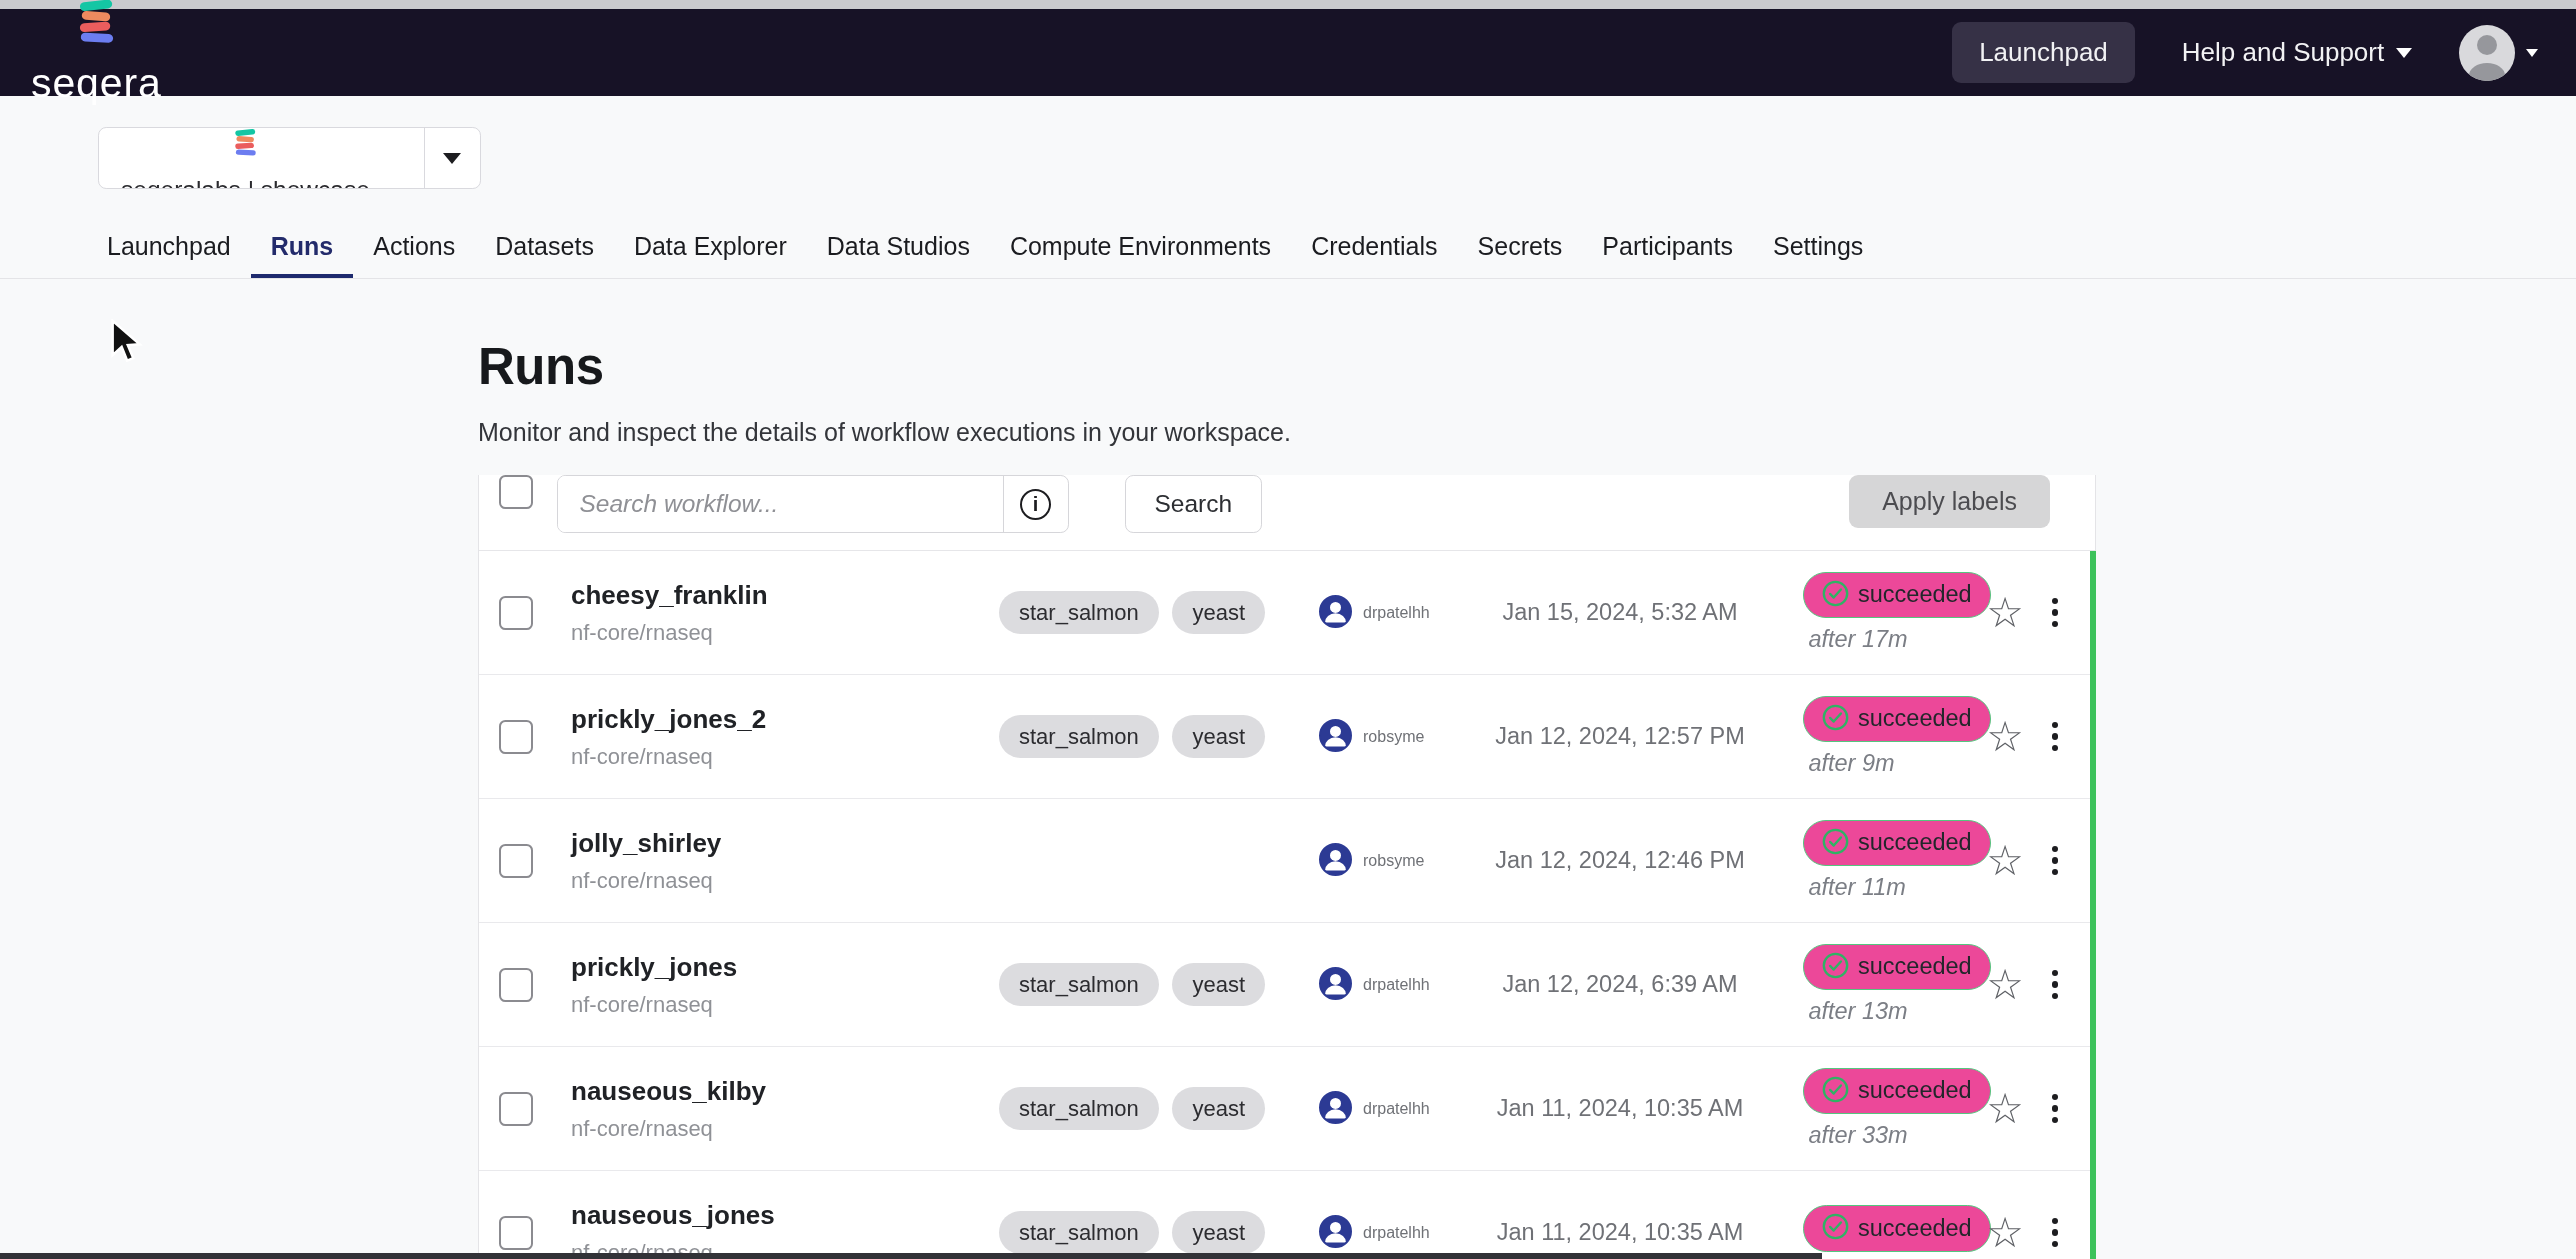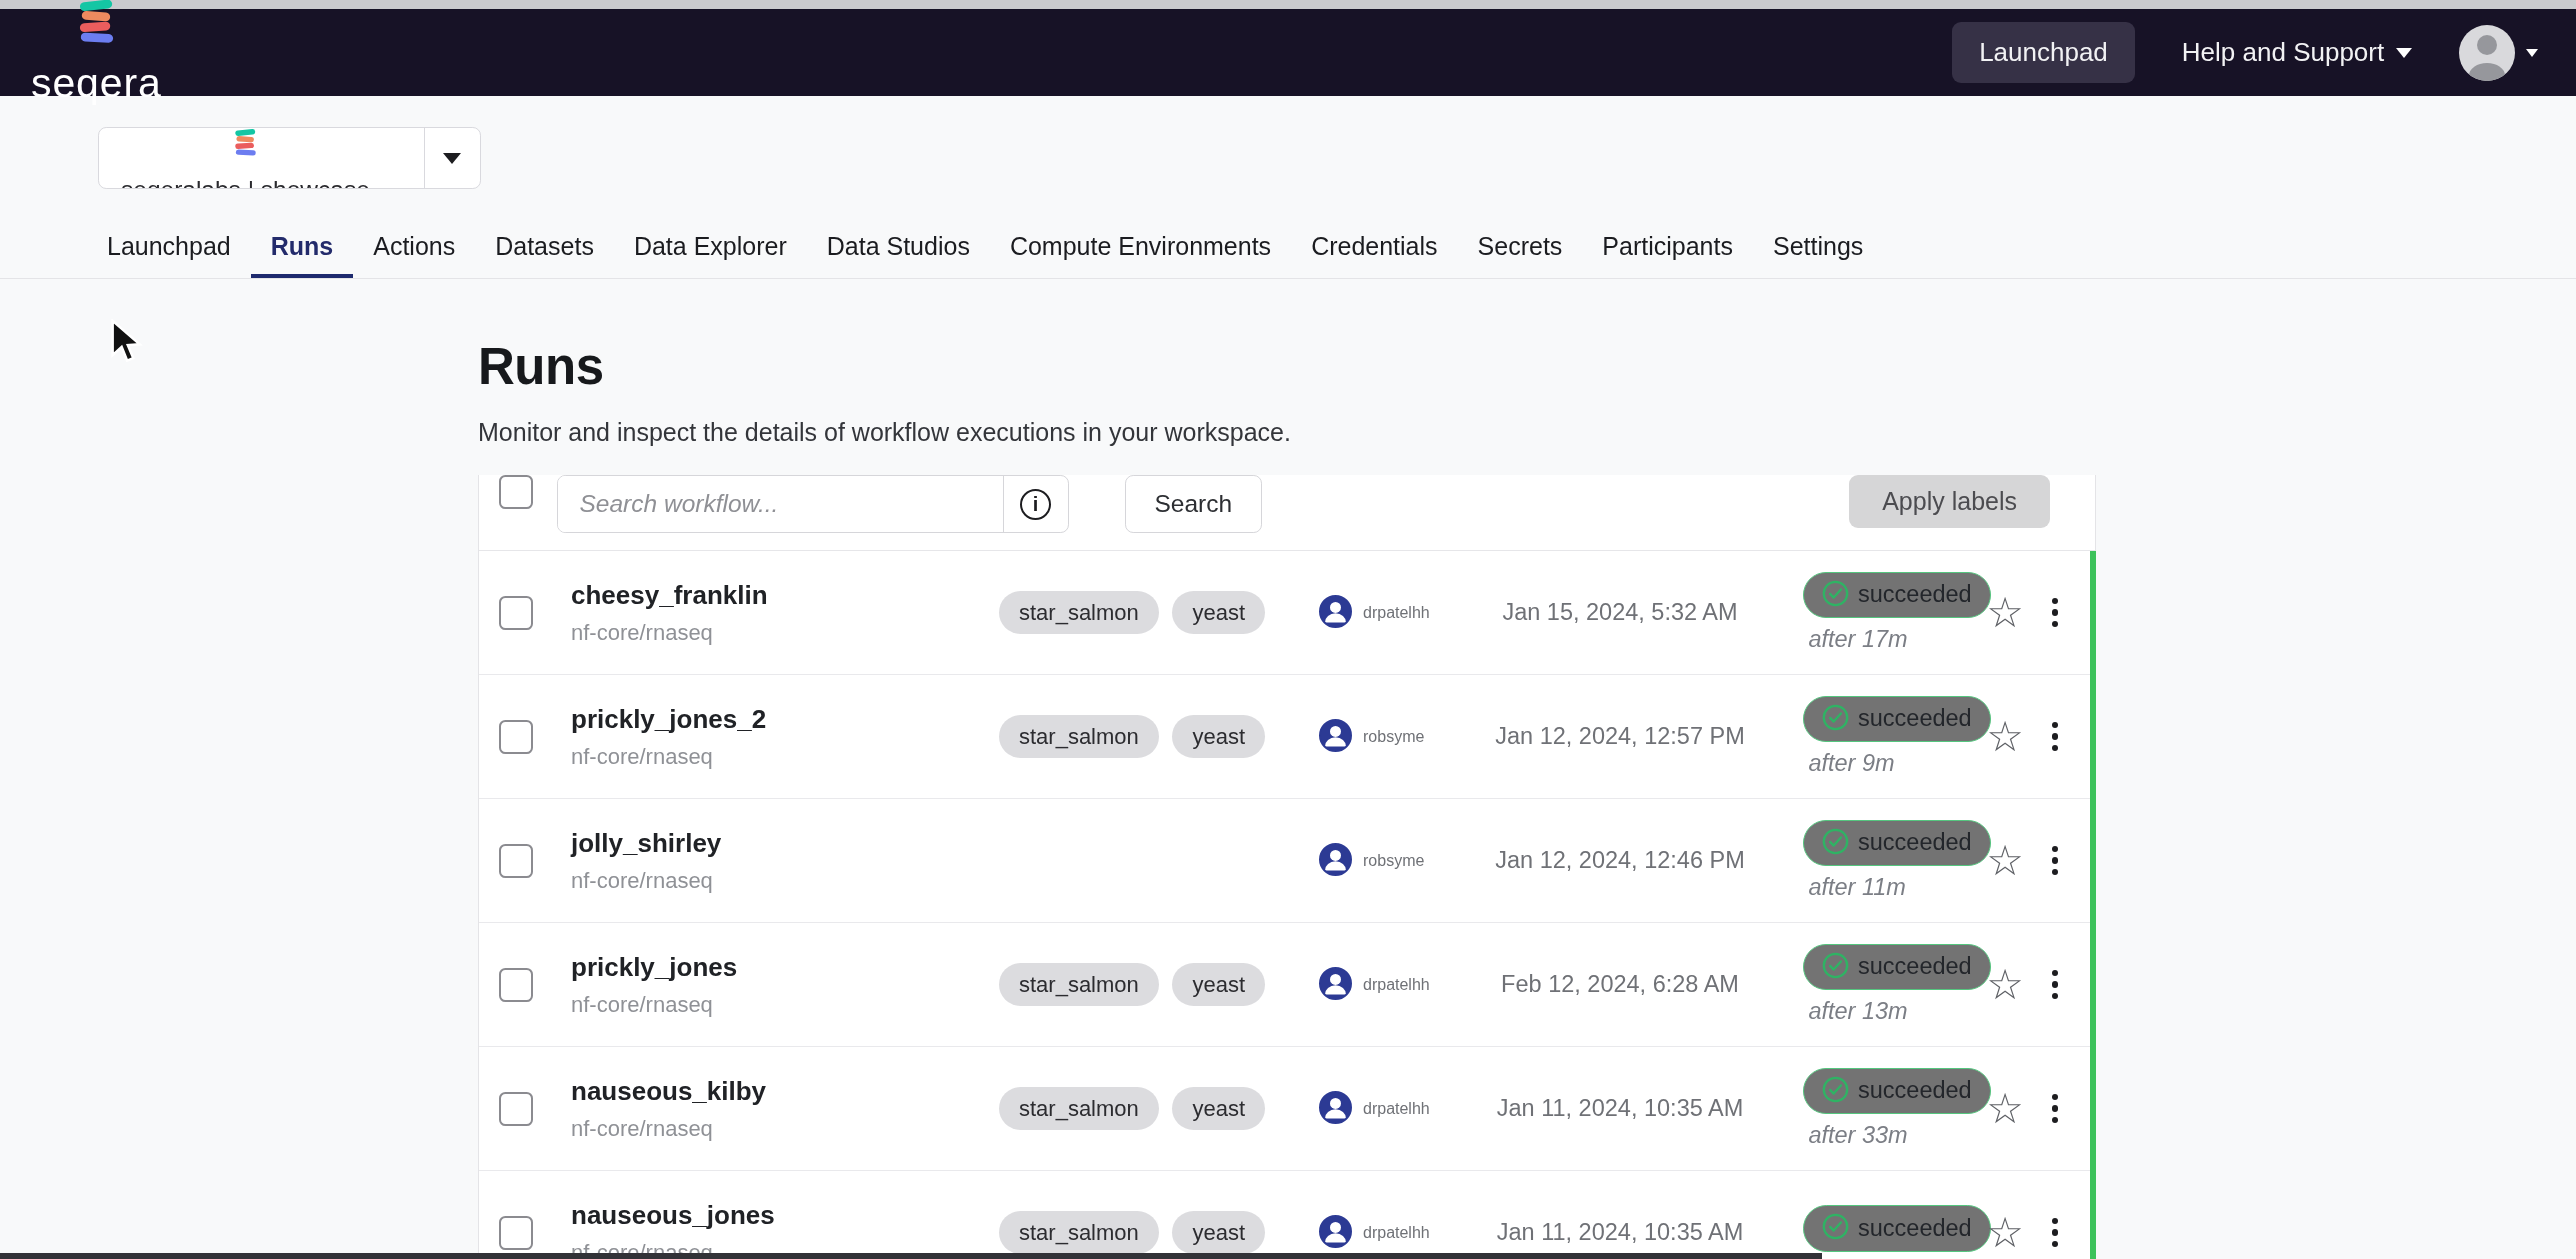--- a/index.html
+++ b/index.html
@@ -89,21 +89,21 @@
   .run-name { font-size: 26px; font-weight: 700; color: #202226; }
   .run-pipeline { font-size: 22px; color: #8f9196; margin-top: 9px; }
   .col-labels { width: 399px; flex: none; display: flex; justify-content: flex-end; gap: 13.6px; text-align: center; }
   .pill { background: #dcdcdf; color: #2c2c30; border-radius: 905px; padding: 8.2px 20px; font-size: 22px; white-space: nowrap; }
   .col-user { width: 172px; flex: none; margin-left: 54px; display: flex; align-items: center; gap: 11px; }
   .user-name { font-size: 16px; color: #6f7176; }
   .col-date { width: 258px; flex: none; text-align: center; font-size: 23.5px; color: #6f7176; }
   .col-status { width: 226px; flex: none; padding-left: 54px; }
   .status-pill {
     display: inline-flex; align-items: center; gap: 9px; padding: 7.2px 18px;
-    background: #737373; border: 1.8px solid #55c67f; border-radius: 905px;
+    background: #ec4899; border: 1.8px solid #55c67f; border-radius: 905px;
   }
   .status-text { font-size: 23.5px; color: #23262b; }
   .duration { font-style: italic; font-size: 23.5px; color: #7b7e85; margin-top: 8.2px; padding-left: 5.4px; }
   .col-star { width: 60px; flex: none; text-align: center; }
   .star-icon { font-size: 42px; color: #5f6166; cursor: pointer; line-height: 1; }
   .col-kebab { width: 40px; flex: none; display: flex; justify-content: center; }
   .kebab { display: flex; flex-direction: column; gap: 5.4px; cursor: pointer; padding: 3.6px; }
   .kebab span { width: 6.3px; height: 6.3px; border-radius: 50%; background: #1d1d20; }
   
   .green-bar { position: absolute; left: 2090px; top: 551px; width: 6.3px; height: 708px; background: #3dc25b; }
@@ -360,21 +360,21 @@
       <span>
         <svg width="33" height="33" viewBox="0 0 36 36">
           <circle cx="18" cy="18" r="17" fill="#2c3a94"></circle>
           <circle cx="18" cy="13.5" r="6" fill="#ffffff"></circle>
           <path d="M6.5 30 a11.5 10 0 0 1 23 0 z" fill="#ffffff"></path>
           <circle cx="18" cy="18" r="17" fill="none" stroke="#2c3a94" stroke-width="2"></circle>
         </svg>
       </span>
       <span class="user-name">drpatelhh</span>
     </div>
-    <div class="col-date">Feb 12, 2024, 6:28 AM</div>
+    <div class="col-date">Jan 12, 2024, 6:39 AM</div>
     <div class="col-status">
       <div class="status-pill">
         <span>
           <svg width="27" height="27" viewBox="0 0 30 30">
             <circle cx="15" cy="15" r="13" fill="none" stroke="#2fb364" stroke-width="2.6"></circle>
             <path d="M9 15.5 l4 4 l8 -9" fill="none" stroke="#2fb364" stroke-width="2.6" stroke-linecap="round" stroke-linejoin="round"></path>
           </svg>
         </span>
         <span class="status-text">succeeded</span>
       </div>

